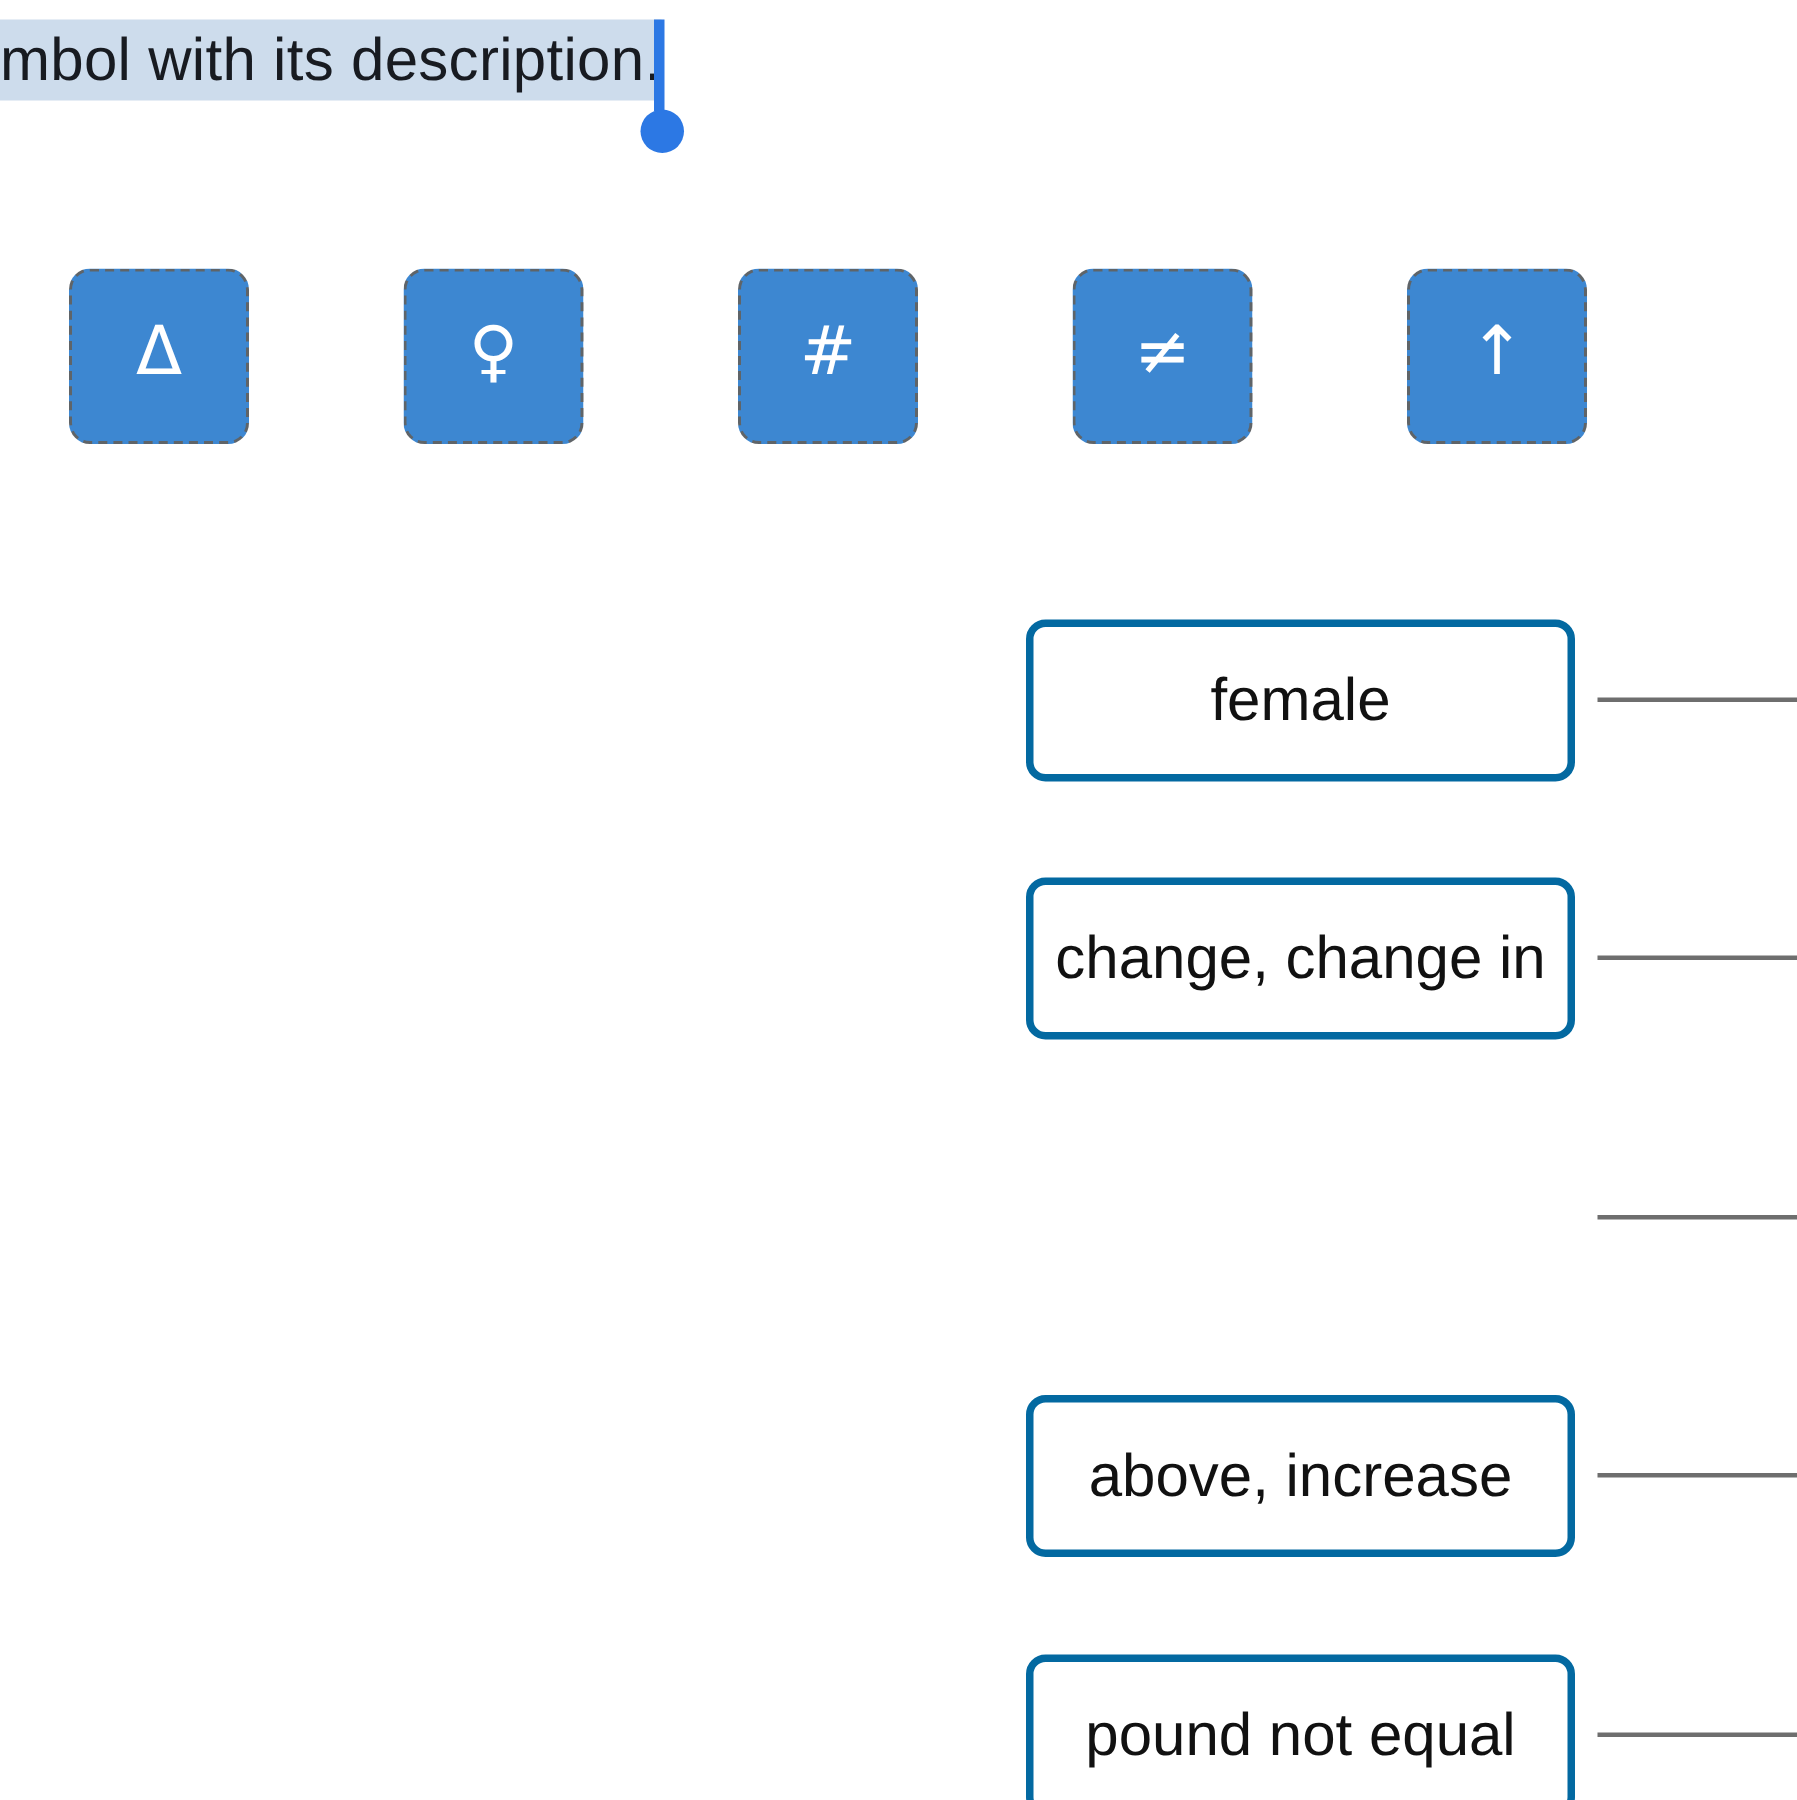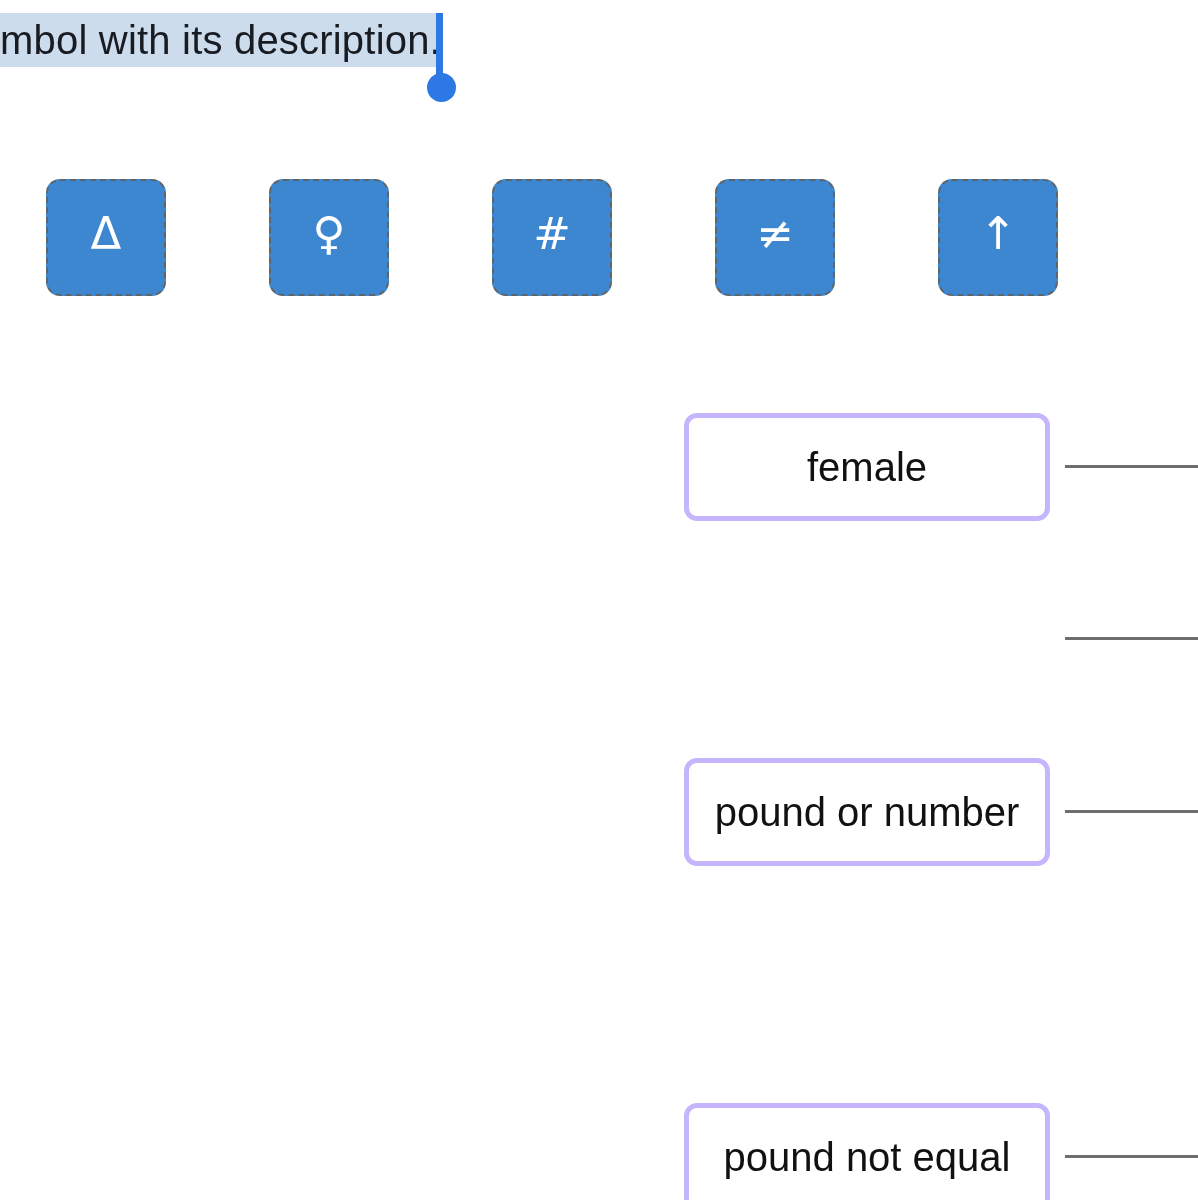--- a/index.html
+++ b/index.html
@@ -85,21 +85,21 @@
     height: 108px;
   }
   .desc-box {
     position: absolute;
     left: 0;
     top: 0;
     width: 366px;
     height: 108px;
     box-sizing: border-box;
     background: #ffffff;
-    border: 5px solid #c4b5fd;
+    border: 5px solid #0369a1;
     border-radius: 13px;
     display: flex;
     align-items: center;
     justify-content: center;
   }
   .desc-box .desc-label {
     font-size: 40px;
     color: #111111;
     white-space: nowrap;
   }
@@ -142,30 +142,36 @@
   </div>
 
   <div class="match-row" style="top:413px">
     <div class="desc-box">
       <span class="desc-label">female</span>
     </div>
     <div class="connector"></div>
   </div>
 
   <div class="match-row" style="top:585px">
+    <div class="desc-box">
+      <span class="desc-label">change, change in</span>
+    </div>
     <div class="connector"></div>
   </div>
 
   <div class="match-row" style="top:758px">
+    <div class="connector"></div>
+  </div>
+
+  <div class="match-row" style="top:930px">
     <div class="desc-box">
-      <span class="desc-label">pound or number</span>
+      <span class="desc-label">above, increase</span>
     </div>
     <div class="connector"></div>
   </div>
-
 
   <div class="match-row" style="top:1103px">
     <div class="desc-box">
       <span class="desc-label">pound not equal</span>
     </div>
     <div class="connector"></div>
   </div>
 
 </div>
 

